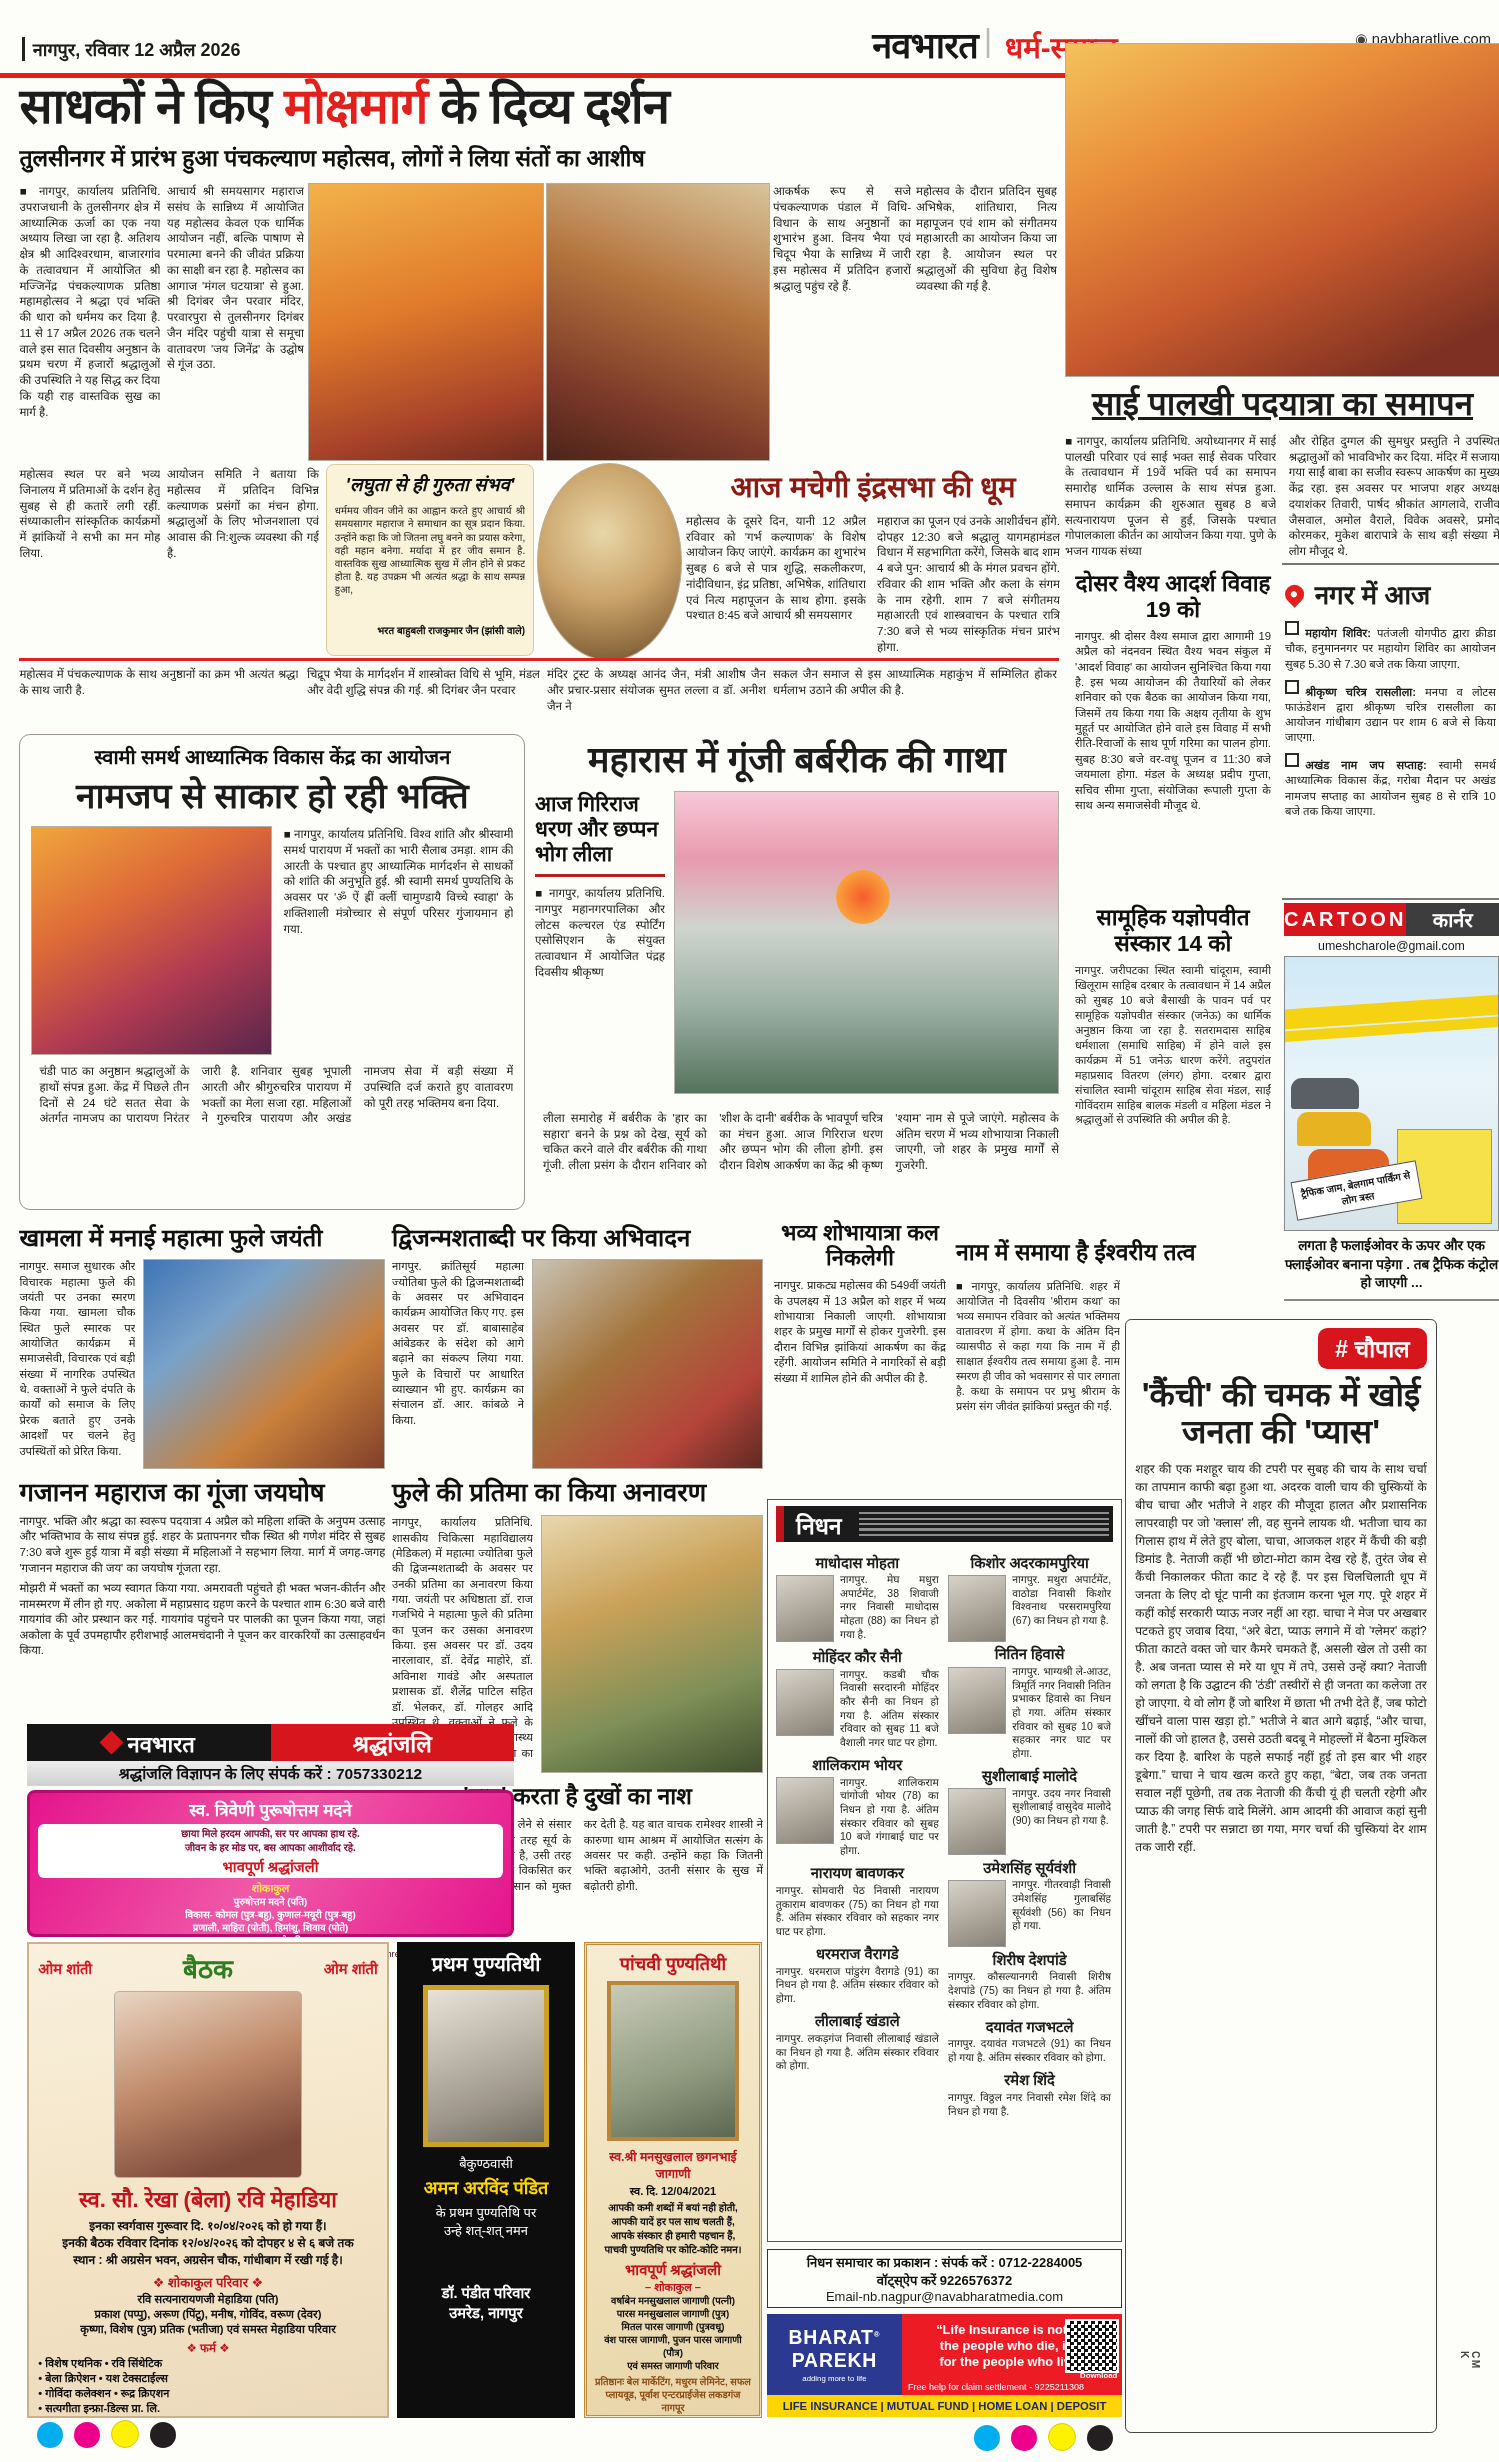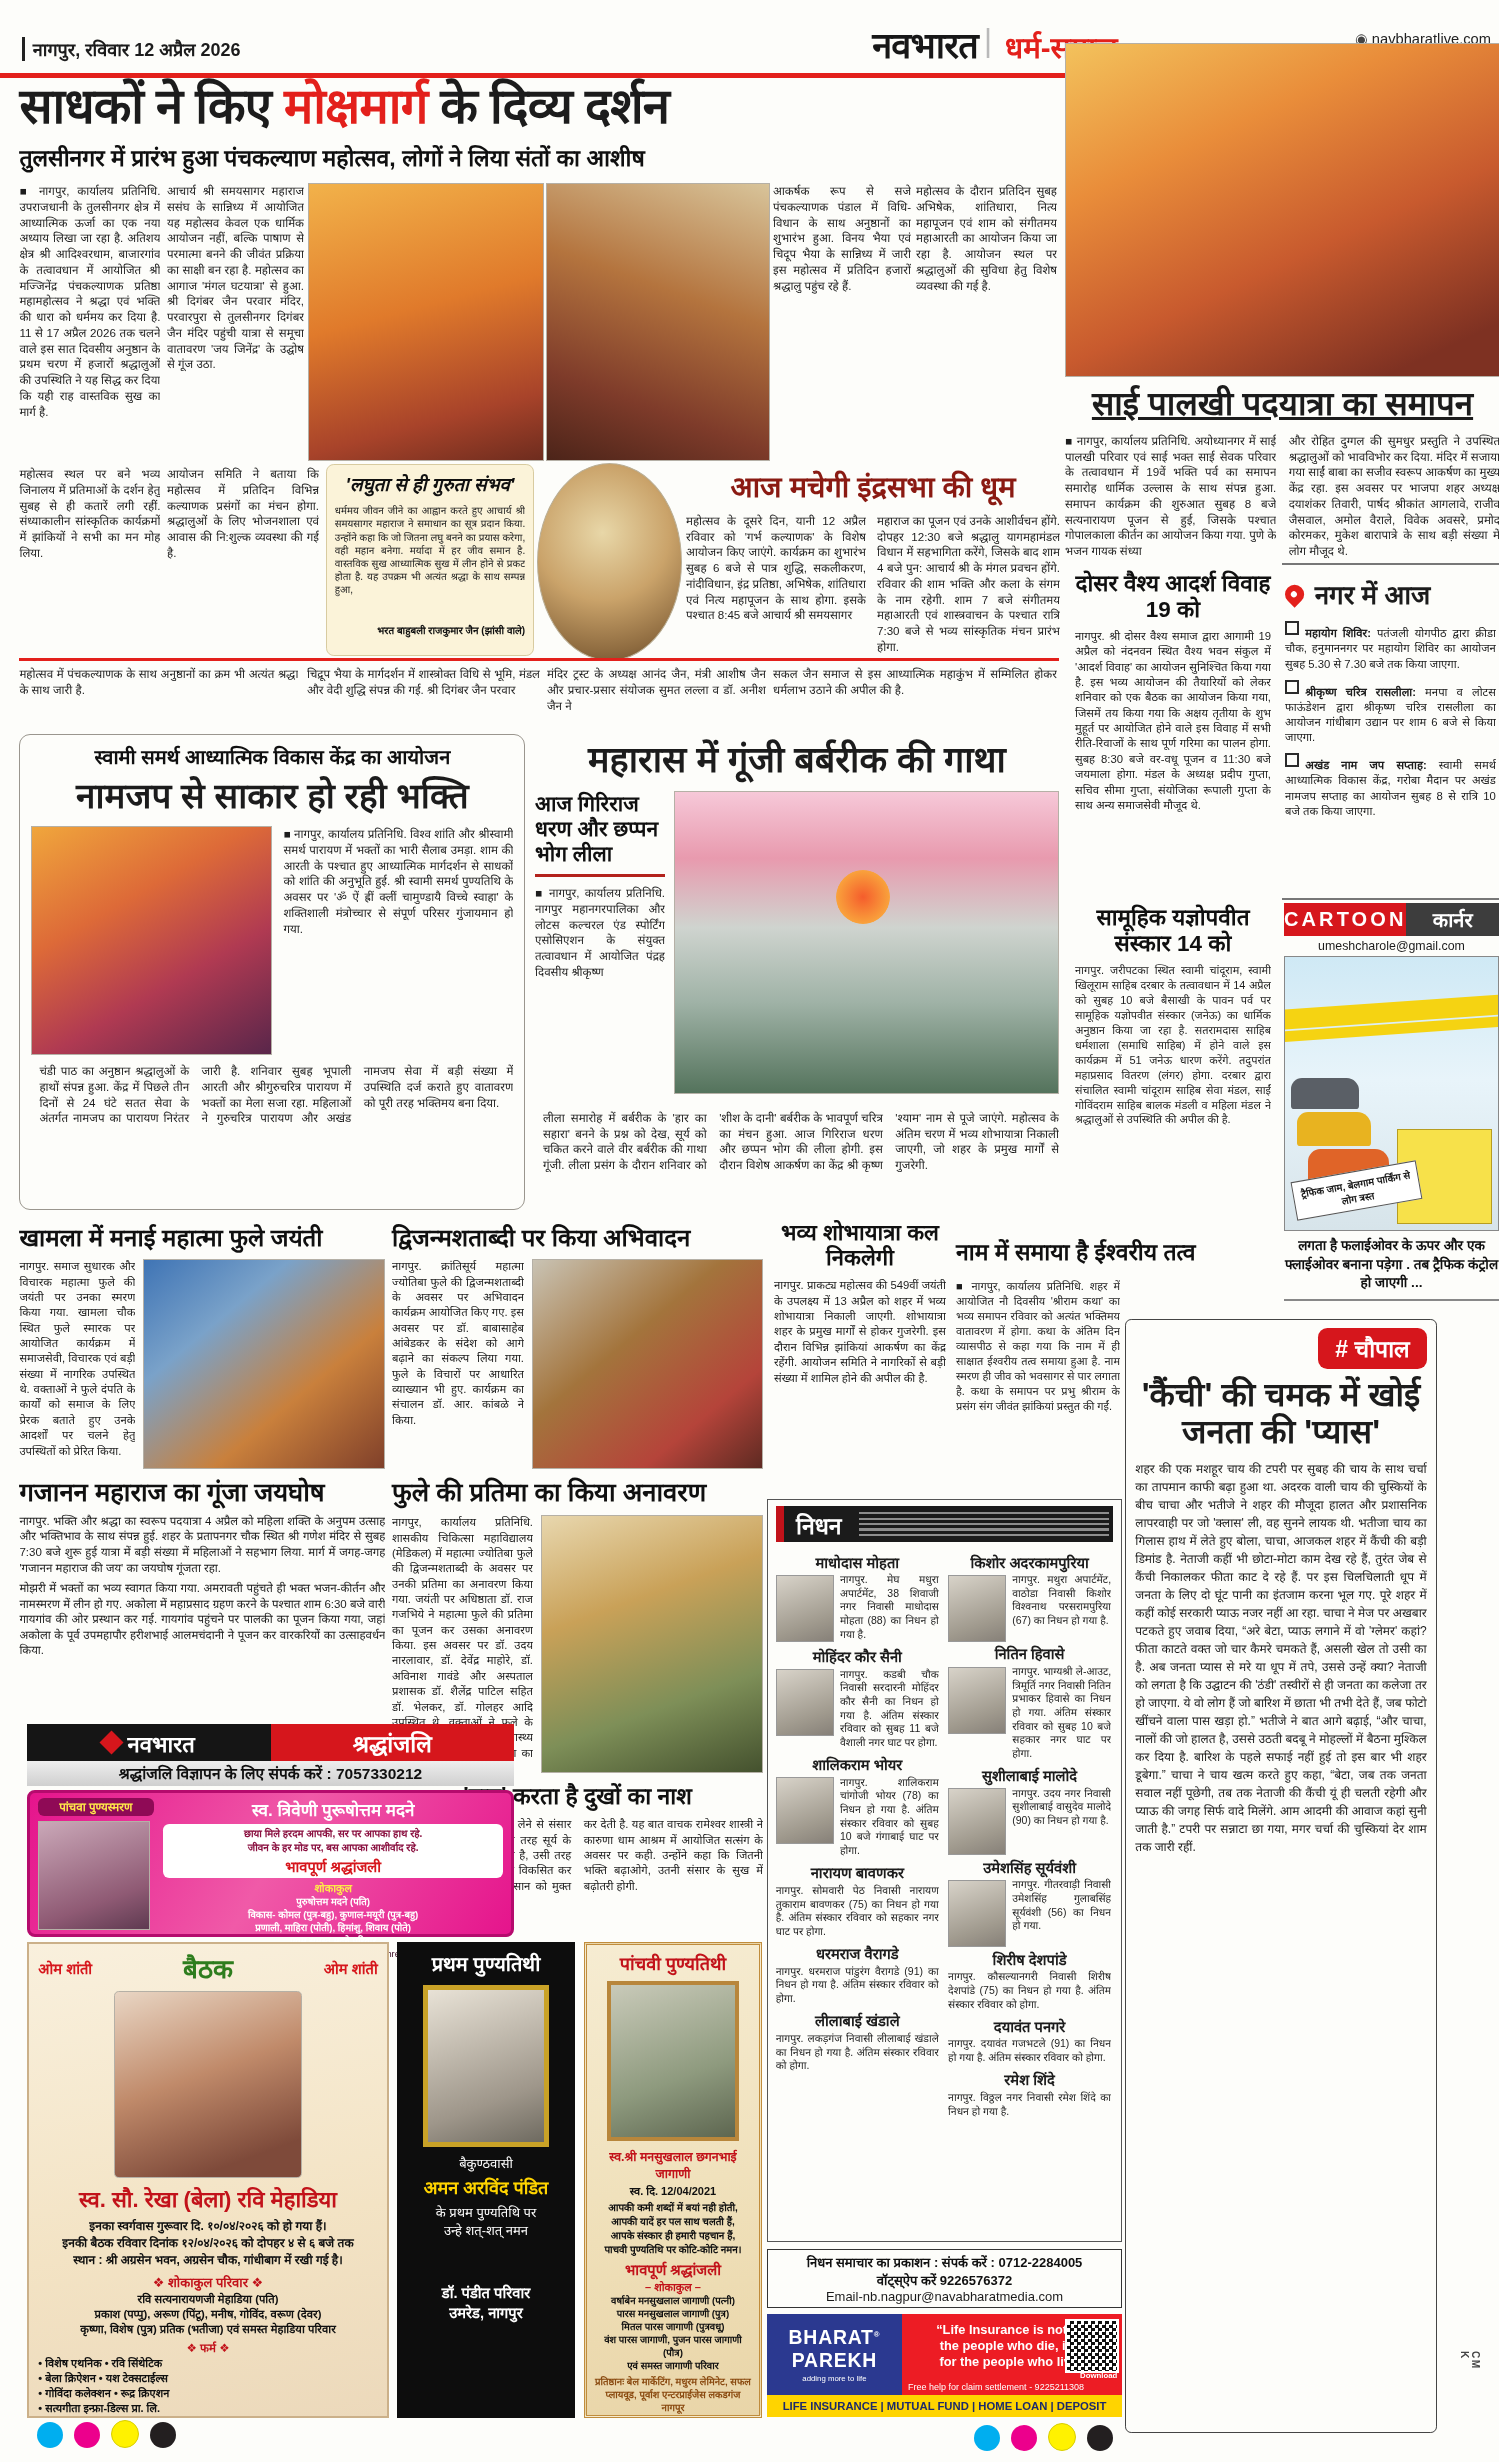--- a/index.html
+++ b/index.html
@@ -195,21 +195,21 @@
         <div style="clear:both;">
             <div class="name">उमेशसिंह सूर्यवंशी</div>
             <div class="obit-photo"></div>
             <div class="jtxt small">नागपुर. गीतरवाड़ी निवासी उमेशसिंह गुलाबसिंह सूर्यवंशी (56) का निधन हो गया.</div>
           </div>
         <div style="clear:both;">
             <div class="name">शिरीष देशपांडे</div>
             <div class="jtxt small">नागपुर. कौसल्यानगरी निवासी शिरीष देशपांडे (75) का निधन हो गया है. अंतिम संस्कार रविवार को होगा.</div>
           </div>
         <div>
-            <div class="name">दयावंत पनगरे</div>
+            <div class="name">दयावंत गजभटले</div>
             <div class="jtxt small">नागपुर. दयावंत गजभटले (91) का निधन हो गया है. अंतिम संस्कार रविवार को होगा.</div>
           </div>
         <div>
             <div class="name">रमेश शिंदे</div>
             <div class="jtxt small">नागपुर. विठ्ठल नगर निवासी रमेश शिंदे का निधन हो गया है.</div>
           </div>
       </div>
     </div>
   </div>
 
@@ -273,24 +273,20 @@
         <span style="display:inline-block;width:17px;height:17px;background:#d6161c;transform:rotate(45deg);"></span>
         <span>नवभारत</span>
       </div>
       <div style="flex:1;background:#d6161c;color:#fff;display:flex;align-items:center;justify-content:center;font-size:23px;font-weight:900;">श्रद्धांजलि</div>
     </div>
     <div class="center hl" style="height:25px;background:linear-gradient(#eee,#cfcfcf);font-size:15.5px;line-height:25px;">श्रद्धांजलि विज्ञापन के लिए संपर्क करें :  7057330212</div>
   </div>
 
   <div class="abs artbox" style="left:27px;top:1790px;width:487px;height:147px;background:linear-gradient(120deg,#e5148c 0%,#f05aa8 50%,#e5148c 100%);border:3.1px solid #b50b6d;border-radius:7.8px;padding:4.7px 7.8px;color:#fff;">
     <div style="display:flex;gap:9.3px;">
-      <div style="width:116px;">
-        <div style="background:#8f0a56;color:#ffe84a;font-weight:bold;font-size:11.6px;text-align:center;border-radius:6.2px;padding:1.6px 3.1px;">पांचवा पुण्यस्मरण</div>
-        <div class="photo" style="width:110px;height:107px;margin-top:4.7px;background:linear-gradient(160deg,#caa8b8,#8f5a74 70%,#5e3a50);"></div>
-      </div>
       <div style="flex:1;text-align:center;">
         <div style="font-size:17px;font-weight:900;">स्व. त्रिवेणी पुरूषोत्तम मदने</div>
         <div style="background:#fff;color:#8a1040;border-radius:6.2px;margin-top:3.1px;padding:2.3px 4.7px;font-size:10px;font-weight:bold;">
           <div>छाया मिले हरदम आपकी, सर पर आपका हाथ रहे.</div>
           <div>जीवन के हर मोड पर, बस आपका आशीर्वाद रहे.</div>
           <div style="font-size:14.7px;color:#d6161c;margin-top:1.6px;">भावपूर्ण श्रद्धांजली</div>
         </div>
         <div style="color:#ffe84a;font-weight:bold;font-size:11px;margin-top:2.3px;">शोकाकुल</div>
         <div style="font-size:9.7px;font-weight:bold;">पुरुषोत्तम मदने (पति)</div>
         <div style="font-size:9.7px;font-weight:bold;">विकास- कोमल (पुत्र-बहु), कुणाल-मयूरी (पुत्र-बहु)</div>

